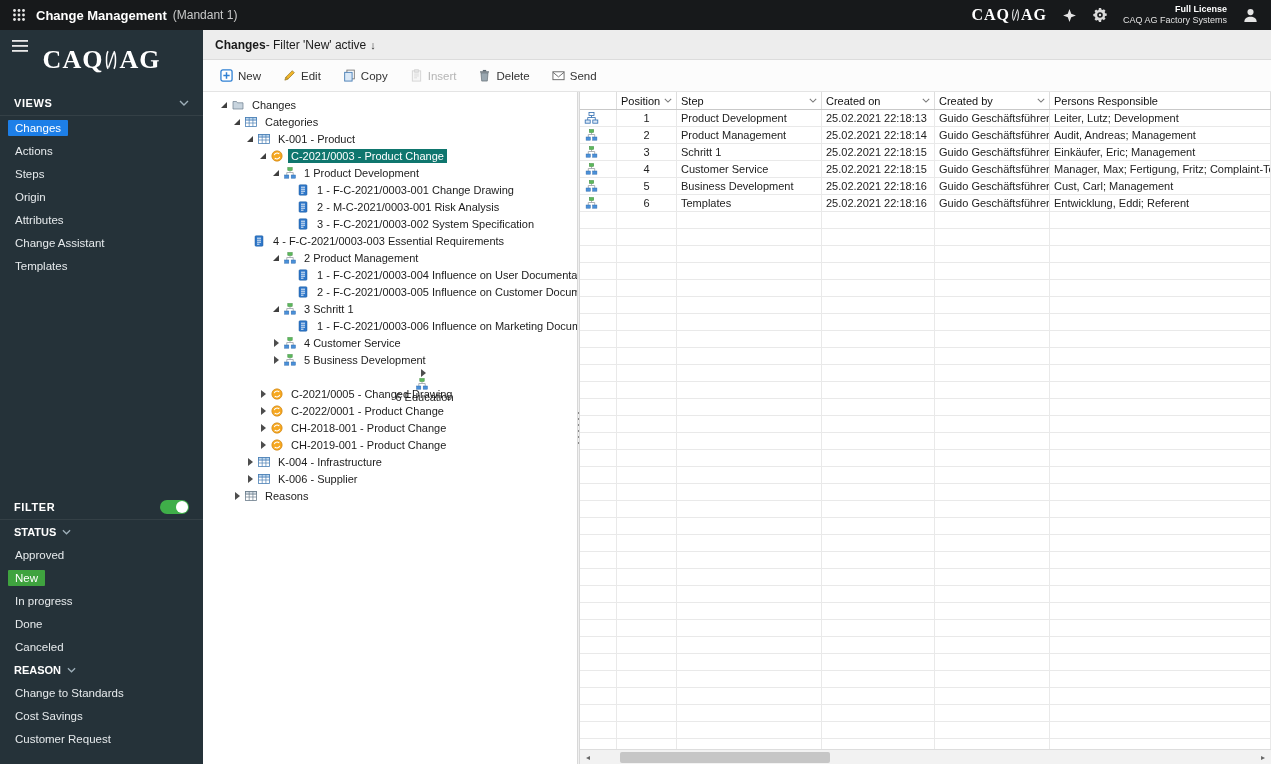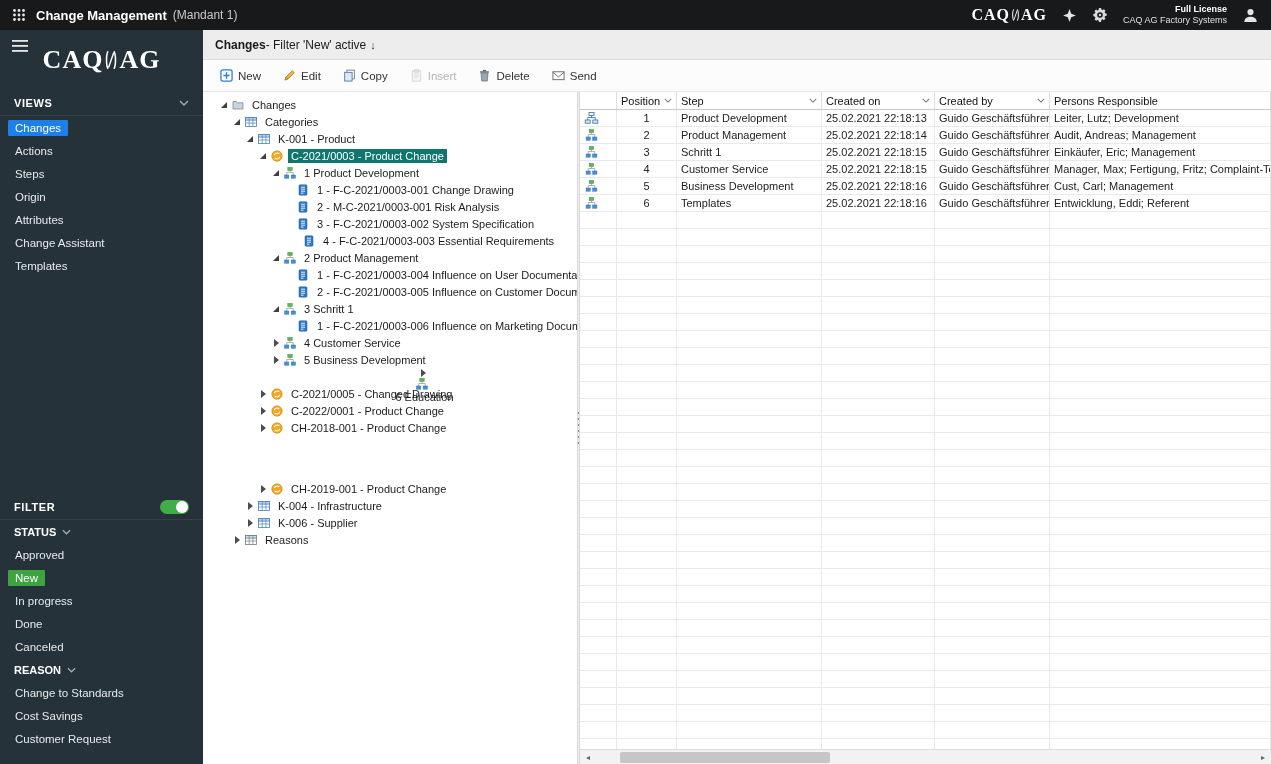--- a/index.html
+++ b/index.html
@@ -388,21 +388,21 @@
         <div class="tree-row" style="padding-left: 82px;">
           <span class="tarrow none"></span>
           <span class="icon ticon">
             <svg viewBox="0 0 12 12">
               <rect x="2" y="0.8" width="8" height="10.4" rx="1" fill="#2e77c9" stroke="#1d5a9e" stroke-width="0.5"></rect>
               <path d="M4 3.2h4M4 5.2h4M4 7.2h4M4 9.2h2.5" stroke="#fff" stroke-width="0.9"></path>
             </svg>
           </span>
           <span class="tlabel">3 - F-C-2021/0003-002 System Specification</span>
         </div>
-        <div class="tree-row" style="padding-left: 88px; align-items: center;">
+        <div class="tree-row" style="padding-left: 38px; align-items: center;">
           <span class="tarrow none"></span>
           <span class="icon ticon">
             <svg viewBox="0 0 12 12">
               <rect x="2" y="0.8" width="8" height="10.4" rx="1" fill="#2e77c9" stroke="#1d5a9e" stroke-width="0.5"></rect>
               <path d="M4 3.2h4M4 5.2h4M4 7.2h4M4 9.2h2.5" stroke="#fff" stroke-width="0.9"></path>
             </svg>
           </span>
           <span class="tlabel">4 - F-C-2021/0003-003 Essential Requirements</span>
         </div>
         <div class="tree-row" style="padding-left: 69px;">
@@ -524,21 +524,21 @@
           <span class="icon ticon">
             <svg viewBox="0 0 12 12">
               <circle cx="6" cy="6" r="5.2" fill="#f6a821" stroke="#c87d0e" stroke-width="0.6"></circle>
               <path d="M3.3 5.1a2.9 2.9 0 0 1 4.6-1.4M8.7 6.9a2.9 2.9 0 0 1-4.6 1.4" fill="none" stroke="#fff" stroke-width="1.1"></path>
               <path d="M8.4 2.4l-.2 1.8-1.6-.5z" fill="#fff"></path>
               <path d="M3.6 9.6l.2-1.8 1.6.5z" fill="#fff"></path>
             </svg>
           </span>
           <span class="tlabel">CH-2018-001 - Product Change</span>
         </div>
-        <div class="tree-row" style="padding-left: 56px; margin-top: 44px;">
+        <div class="tree-row" style="padding-left: 56px;">
           <span class="tarrow collapsed"></span>
           <span class="icon ticon">
             <svg viewBox="0 0 12 12">
               <circle cx="6" cy="6" r="5.2" fill="#f6a821" stroke="#c87d0e" stroke-width="0.6"></circle>
               <path d="M3.3 5.1a2.9 2.9 0 0 1 4.6-1.4M8.7 6.9a2.9 2.9 0 0 1-4.6 1.4" fill="none" stroke="#fff" stroke-width="1.1"></path>
               <path d="M8.4 2.4l-.2 1.8-1.6-.5z" fill="#fff"></path>
               <path d="M3.6 9.6l.2-1.8 1.6.5z" fill="#fff"></path>
             </svg>
           </span>
           <span class="tlabel">CH-2019-001 - Product Change</span>

